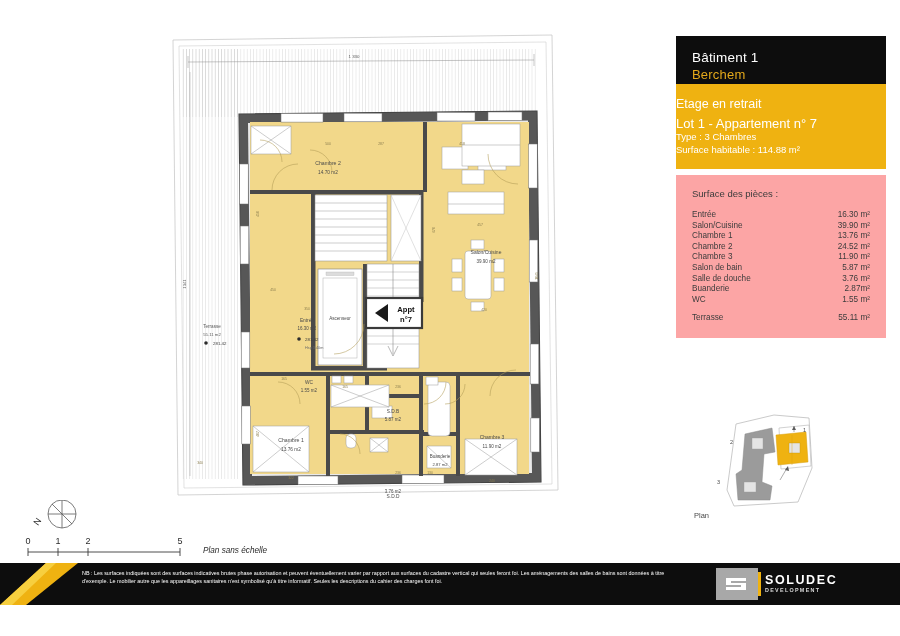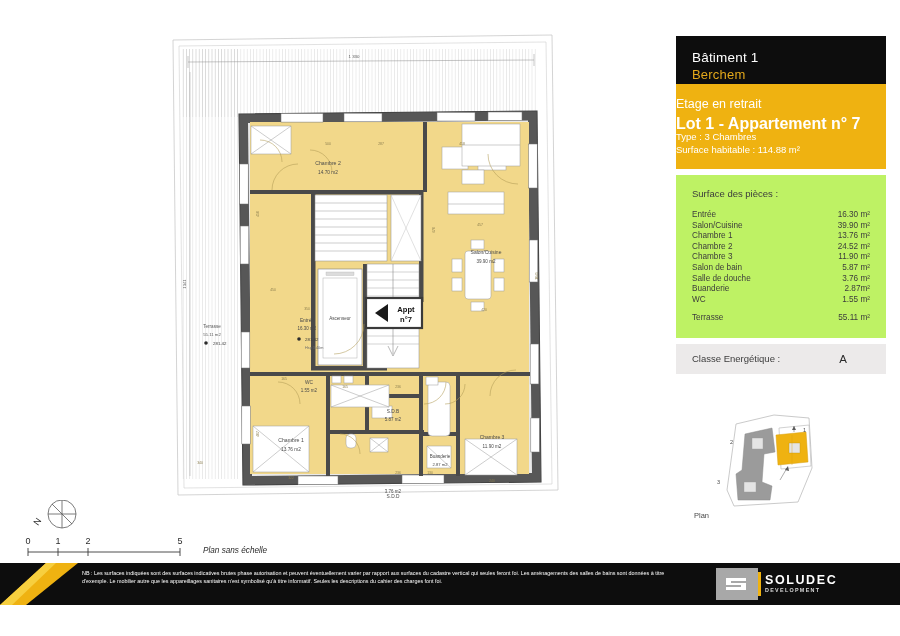--- a/index.html
+++ b/index.html
@@ -17,27 +17,27 @@
   .panel-black{
     background:#0d0d0d;padding:14px 16px 14px 16px;height:48px;box-sizing:border-box;
   }
   .panel-black .b1{color:#ffffff;font-size:13.5px;letter-spacing:.2px;line-height:16px;}
   .panel-black .b2{color:#e3a81b;font-size:13px;letter-spacing:.2px;line-height:17px;}
 
   .panel-gold{
     background:#efb211;padding:12px 16px 13px 0;box-sizing:border-box;
   }
   .panel-gold .g-title{color:#ffffff;font-size:12.5px;line-height:17px;margin-bottom:4px;}
-  .panel-gold .g-lot{color:#ffffff;font-size:16px;font-weight:bold;line-height:14px;}
+  .panel-gold .g-lot{color:#ffffff;font-size:13px;font-weight:normal;line-height:14px;}
   .panel-gold .g-line{color:#ffffff;font-size:9.5px;line-height:12.5px;}
 
   .panel-gap{height:6px;background:#fff;}
 
   .panel-grey{
-    background:#bef264;padding:13px 16px 14px 16px;box-sizing:border-box;
+    background:#fca5a5;padding:13px 16px 14px 16px;box-sizing:border-box;
   }
   .panel-grey .s-head{font-size:9.5px;color:#3c3c3c;margin-bottom:11px;}
   .rooms{width:100%;border-collapse:collapse;}
   .rooms td{font-size:8.2px;color:#3c3c3c;line-height:10.6px;padding:0;}
   .rooms td.val{text-align:right;}
   .rooms tr.spacer td{height:8px;}
 
   .panel-grey2{
     background:#eceaea;padding:9px 16px 9px 16px;box-sizing:border-box;
     display:flex;align-items:center;
@@ -413,24 +413,20 @@
           <tr>
             <td>Terrasse</td>
             <td class="val">55.11 m²</td>
           </tr>
         </tbody>
       </table>
     </div>
 
     <div class="panel-gap"></div>
 
-    <div class="panel-grey2">
-      <span class="ce-label">Classe Energétique :</span>
-      <span class="ce-val">A</span>
-    </div>
   </div>
 
   <div class="diagrams">
     <svg width="210" height="178" viewBox="0 0 210 178">
 
       <g>
         <polygon points="60,42 98,33 133,36 136,86 122,120 58,124 51,108" fill="none" stroke="#bdbdbd" stroke-width="0.8"></polygon>
         <path d="M69,52 L96,46 L99,70 L88,72 L86,100 L96,104 L94,118 L62,118 L60,92 L66,88 Z" fill="#9b9b9b" stroke="#8a8a8a" stroke-width="0.5"></path>
         <rect x="76" y="56" width="11" height="11" fill="#e4e4e4" stroke="#9a9a9a" stroke-width="0.4"></rect>
         <rect x="68" y="100" width="12" height="10" fill="#e4e4e4" stroke="#9a9a9a" stroke-width="0.4"></rect>

